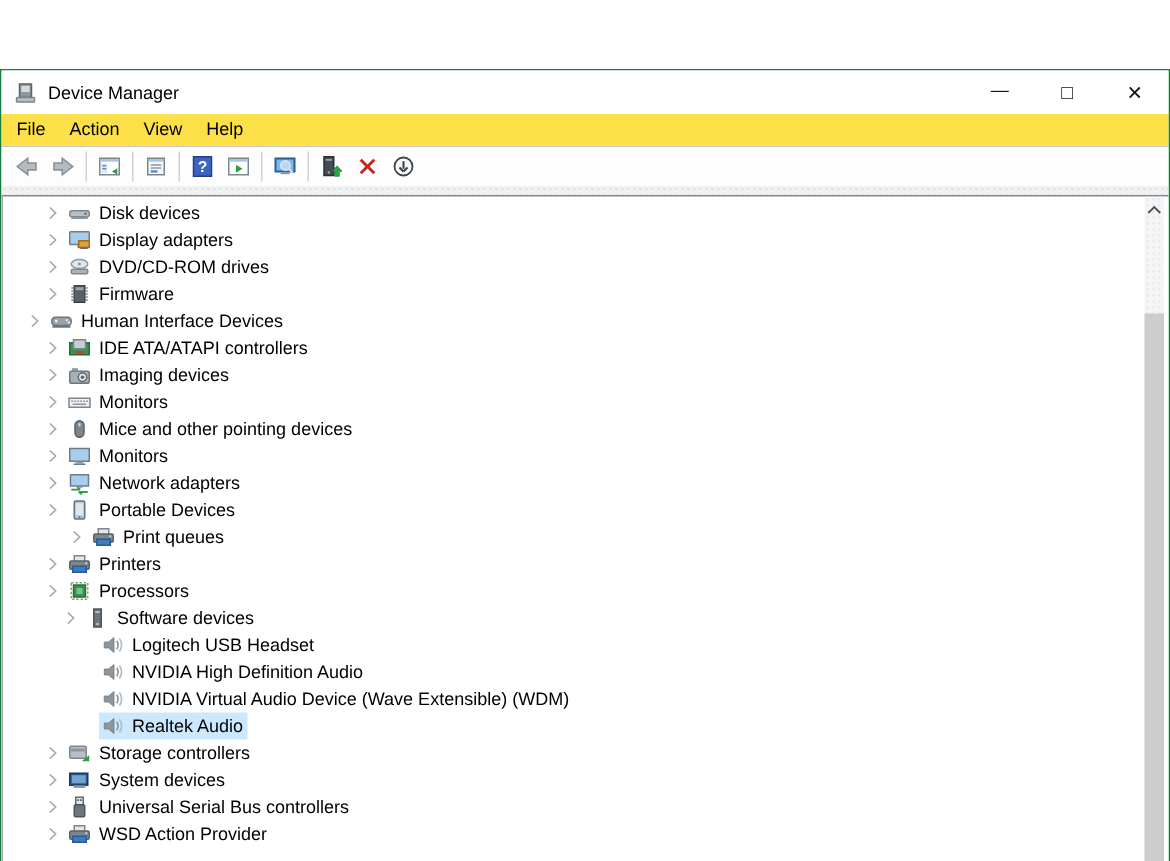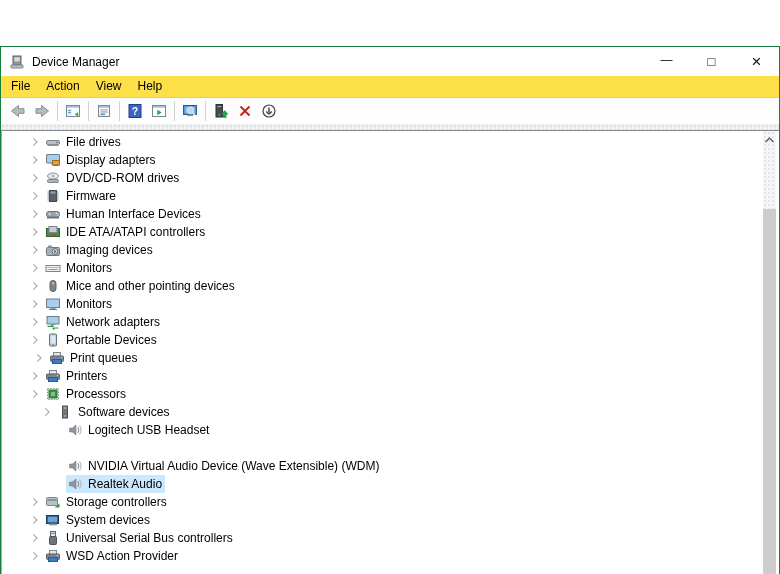--- a/index.html
+++ b/index.html
@@ -191,21 +191,21 @@
             </svg>
           </span>
           <span class="rowsel">
             <span class="ticon">
               <svg viewBox="0 0 16 16">
                 <rect x="1.5" y="6.5" width="13" height="4" rx="1.5" fill="#b9bfc6" stroke="#7d858d"></rect>
                 <rect x="2.5" y="10.5" width="11" height="1.5" fill="#8d959d"></rect>
                 <circle cx="12" cy="8.5" r="0.8" fill="#5f6a72"></circle>
               </svg>
             </span>
-            <span class="tlabel">File drives</span>
+            <span class="tlabel">Disk devices</span>
           </span>
         </div>
         <div class="trow" style="padding-left: 24px;">
           <span class="chev">
             <svg viewBox="0 0 16 16">
               <path d="M6 3.8 L10.4 8 L6 12.2" fill="none" stroke="#a6a6a6" stroke-width="1.2"></path>
             </svg>
           </span>
           <span class="rowsel">
             <span class="ticon">
@@ -257,21 +257,21 @@
                   <line x1="11.5" y1="6" x2="13.5" y2="6"></line>
                   <line x1="11.5" y1="8" x2="13.5" y2="8"></line>
                   <line x1="11.5" y1="10" x2="13.5" y2="10"></line>
                   <line x1="11.5" y1="12" x2="13.5" y2="12"></line>
                 </g>
               </svg>
             </span>
             <span class="tlabel">Firmware</span>
           </span>
         </div>
-        <div class="trow" style="padding-left: 24px;">
+        <div class="trow" style="padding-left: 12px;">
           <span class="chev">
             <svg viewBox="0 0 16 16">
               <path d="M6 3.8 L10.4 8 L6 12.2" fill="none" stroke="#a6a6a6" stroke-width="1.2"></path>
             </svg>
           </span>
           <span class="rowsel">
             <span class="ticon">
               <svg viewBox="0 0 16 16">
                 <rect x="1.5" y="5.5" width="13" height="5.5" rx="2.5" fill="#9aa2aa" stroke="#6d757d"></rect>
                 <circle cx="4.5" cy="8" r="1" fill="#e8ebee"></circle>
@@ -402,21 +402,21 @@
             <span class="ticon">
               <svg viewBox="0 0 16 16">
                 <rect x="4.5" y="2" width="7" height="12" rx="1" fill="#b4c6d6" stroke="#66737f"></rect>
                 <rect x="5.5" y="3.5" width="5" height="8" fill="#dde8f1"></rect>
                 <circle cx="8" cy="12.7" r="0.7" fill="#66737f"></circle>
               </svg>
             </span>
             <span class="tlabel">Portable Devices</span>
           </span>
         </div>
-        <div class="trow" style="padding-left: 28px;">
+        <div class="trow" style="padding-left: 40px;">
           <span class="chev">
             <svg viewBox="0 0 16 16">
               <path d="M6 3.8 L10.4 8 L6 12.2" fill="none" stroke="#a6a6a6" stroke-width="1.2"></path>
             </svg>
           </span>
           <span class="rowsel">
             <span class="ticon">
               <svg viewBox="0 0 16 16">
                 <rect x="4.5" y="2.5" width="7" height="4" fill="#e3e7ea" stroke="#7d858d"></rect>
                 <rect x="1.5" y="6" width="13" height="5.5" rx="1" fill="#7d858d" stroke="#5a6168"></rect>
@@ -487,20 +487,30 @@
                 <path d="M2.5 6 h2.8 L9 3 v10 L5.3 10 H2.5 z" fill="#8d959d" stroke="#6d757d" stroke-width="0.5"></path>
                 <path d="M10.8 5.2 q1.8 2.8 0 5.6" stroke="#8d959d" fill="none" stroke-width="1.1"></path>
                 <path d="M12.6 3.6 q2.9 4.4 0 8.8" stroke="#b3bac0" fill="none" stroke-width="1.1"></path>
               </svg>
             </span>
             <span class="tlabel">Logitech USB Headset</span>
           </span>
         </div>
         <div class="trow" style="padding-left: 46px;">
           <span class="chev"></span>
+          <span class="rowsel">
+            <span class="ticon">
+              <svg viewBox="0 0 16 16">
+                <path d="M2.5 6 h2.8 L9 3 v10 L5.3 10 H2.5 z" fill="#8d959d" stroke="#6d757d" stroke-width="0.5"></path>
+                <path d="M10.8 5.2 q1.8 2.8 0 5.6" stroke="#8d959d" fill="none" stroke-width="1.1"></path>
+                <path d="M12.6 3.6 q2.9 4.4 0 8.8" stroke="#b3bac0" fill="none" stroke-width="1.1"></path>
+              </svg>
+            </span>
+            <span class="tlabel">NVIDIA High Definition Audio</span>
+          </span>
         </div>
         <div class="trow" style="padding-left: 46px;">
           <span class="chev"></span>
           <span class="rowsel">
             <span class="ticon">
               <svg viewBox="0 0 16 16">
                 <path d="M2.5 6 h2.8 L9 3 v10 L5.3 10 H2.5 z" fill="#8d959d" stroke="#6d757d" stroke-width="0.5"></path>
                 <path d="M10.8 5.2 q1.8 2.8 0 5.6" stroke="#8d959d" fill="none" stroke-width="1.1"></path>
                 <path d="M12.6 3.6 q2.9 4.4 0 8.8" stroke="#b3bac0" fill="none" stroke-width="1.1"></path>
               </svg>

